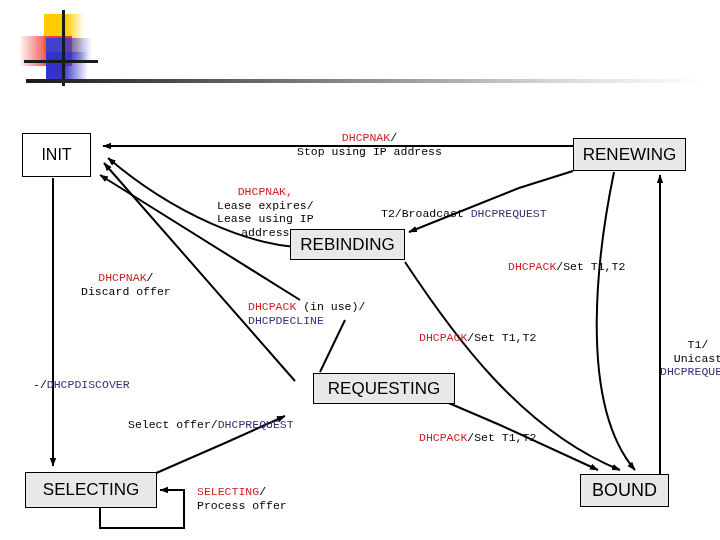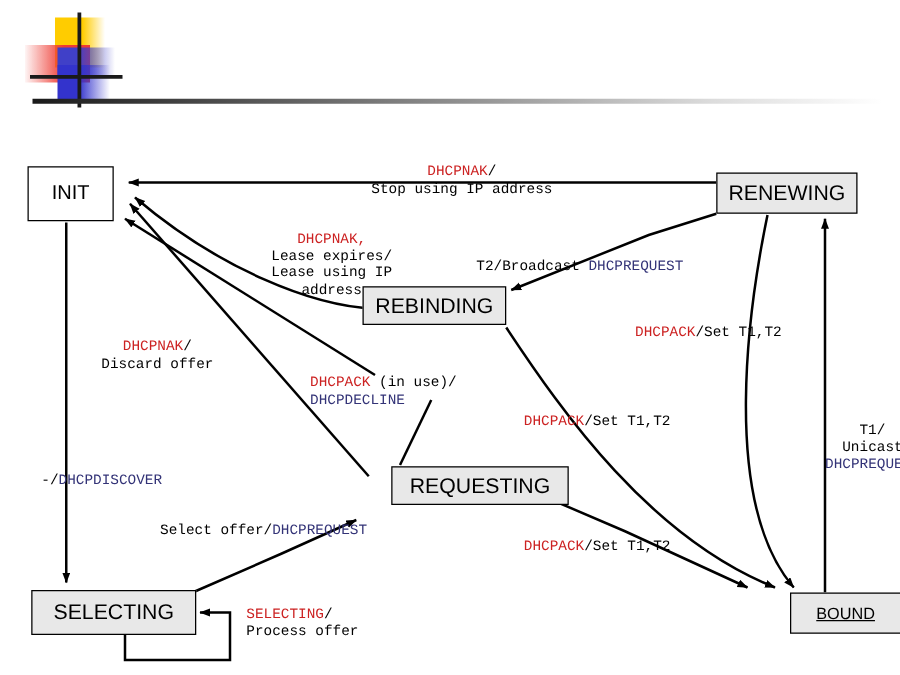--- a/index.html
+++ b/index.html
@@ -177,21 +177,21 @@
       </div>
       <div class="state" style="left: 290px; top: 229px; width: 115px; height: 31px; font-size: 17px;">
         <span>REBINDING</span>
       </div>
       <div class="state" style="left: 281px; top: 373px; width: 142px; height: 31px; font-size: 17px; margin-left: 32px;">
         <span>REQUESTING</span>
       </div>
       <div class="state" style="left: 25px; top: 472px; width: 132px; height: 36px; font-size: 17px;">
         <span>SELECTING</span>
       </div>
-      <div class="state" style="left: 632px; top: 474px; width: 89px; height: 33px; font-size: 13px; text-decoration: underline;">
+      <div class="state" style="left: 580px; top: 474px; width: 89px; height: 33px; font-size: 18px;">
         <span>BOUND</span>
       </div>
     </div>
 
   <div id="labels-layer">
       <div class="lbl center" style="left: 297px; top: 131px;">
         <div><span class="red">DHCPNAK</span><span>/</span></div>
         <div><span>Stop using IP address</span></div>
       </div>
       <div class="lbl center" style="left: 172px; top: 185px; margin-left: 45px;">

